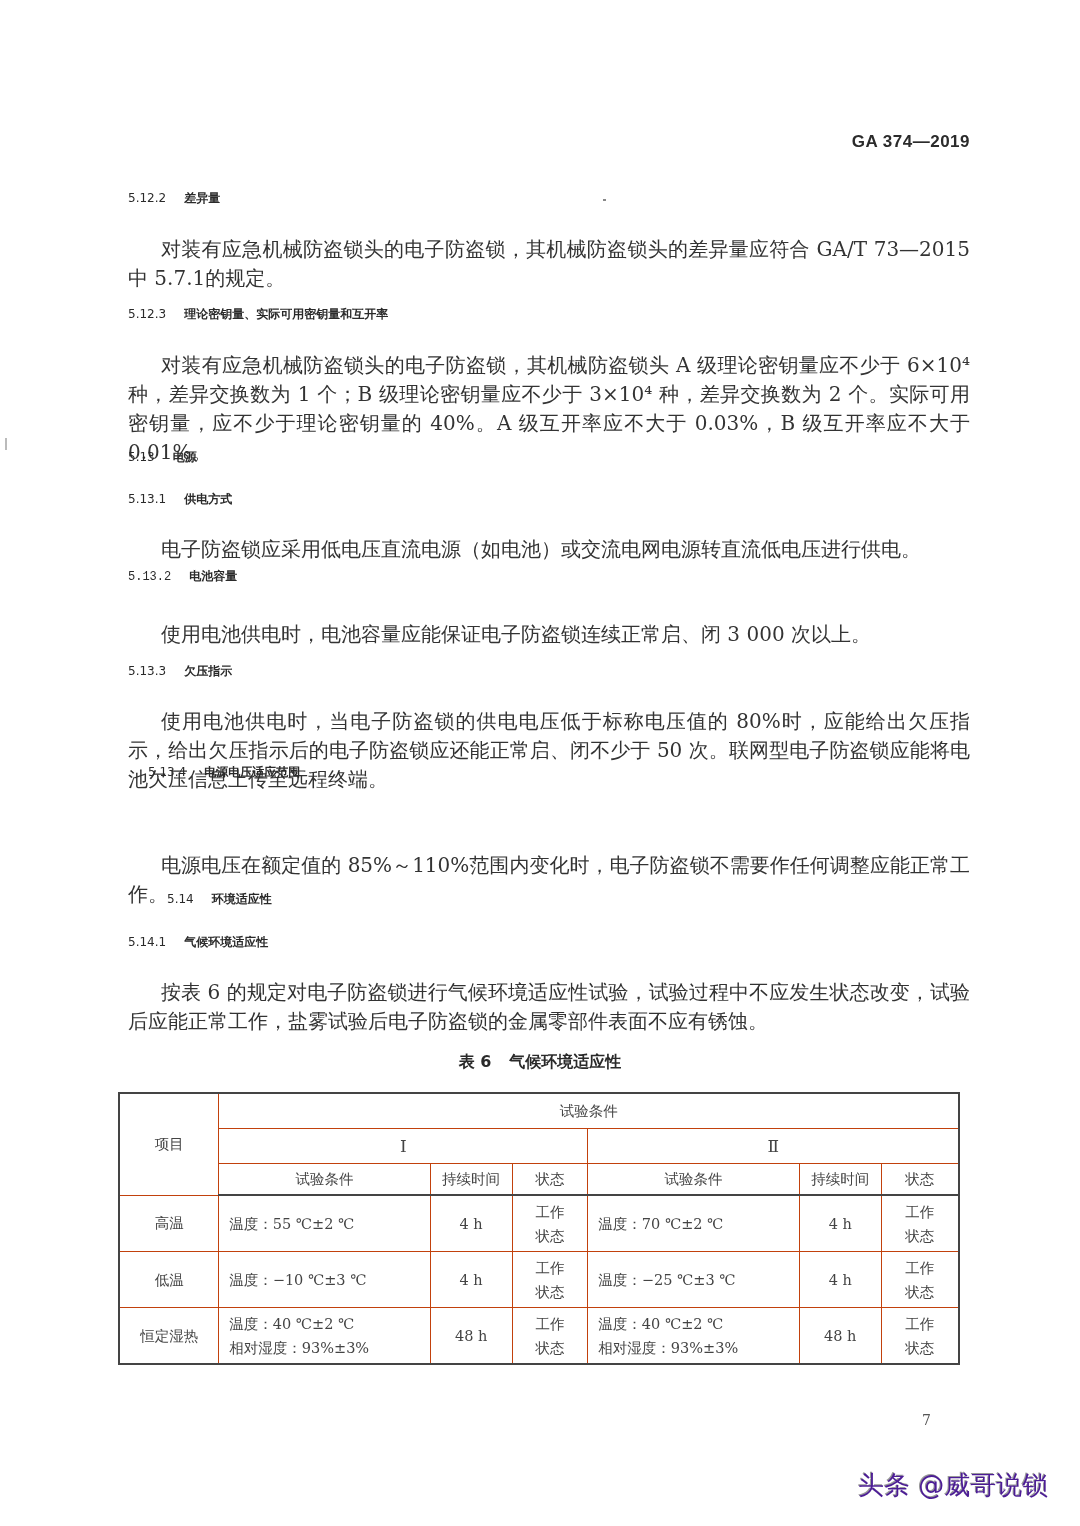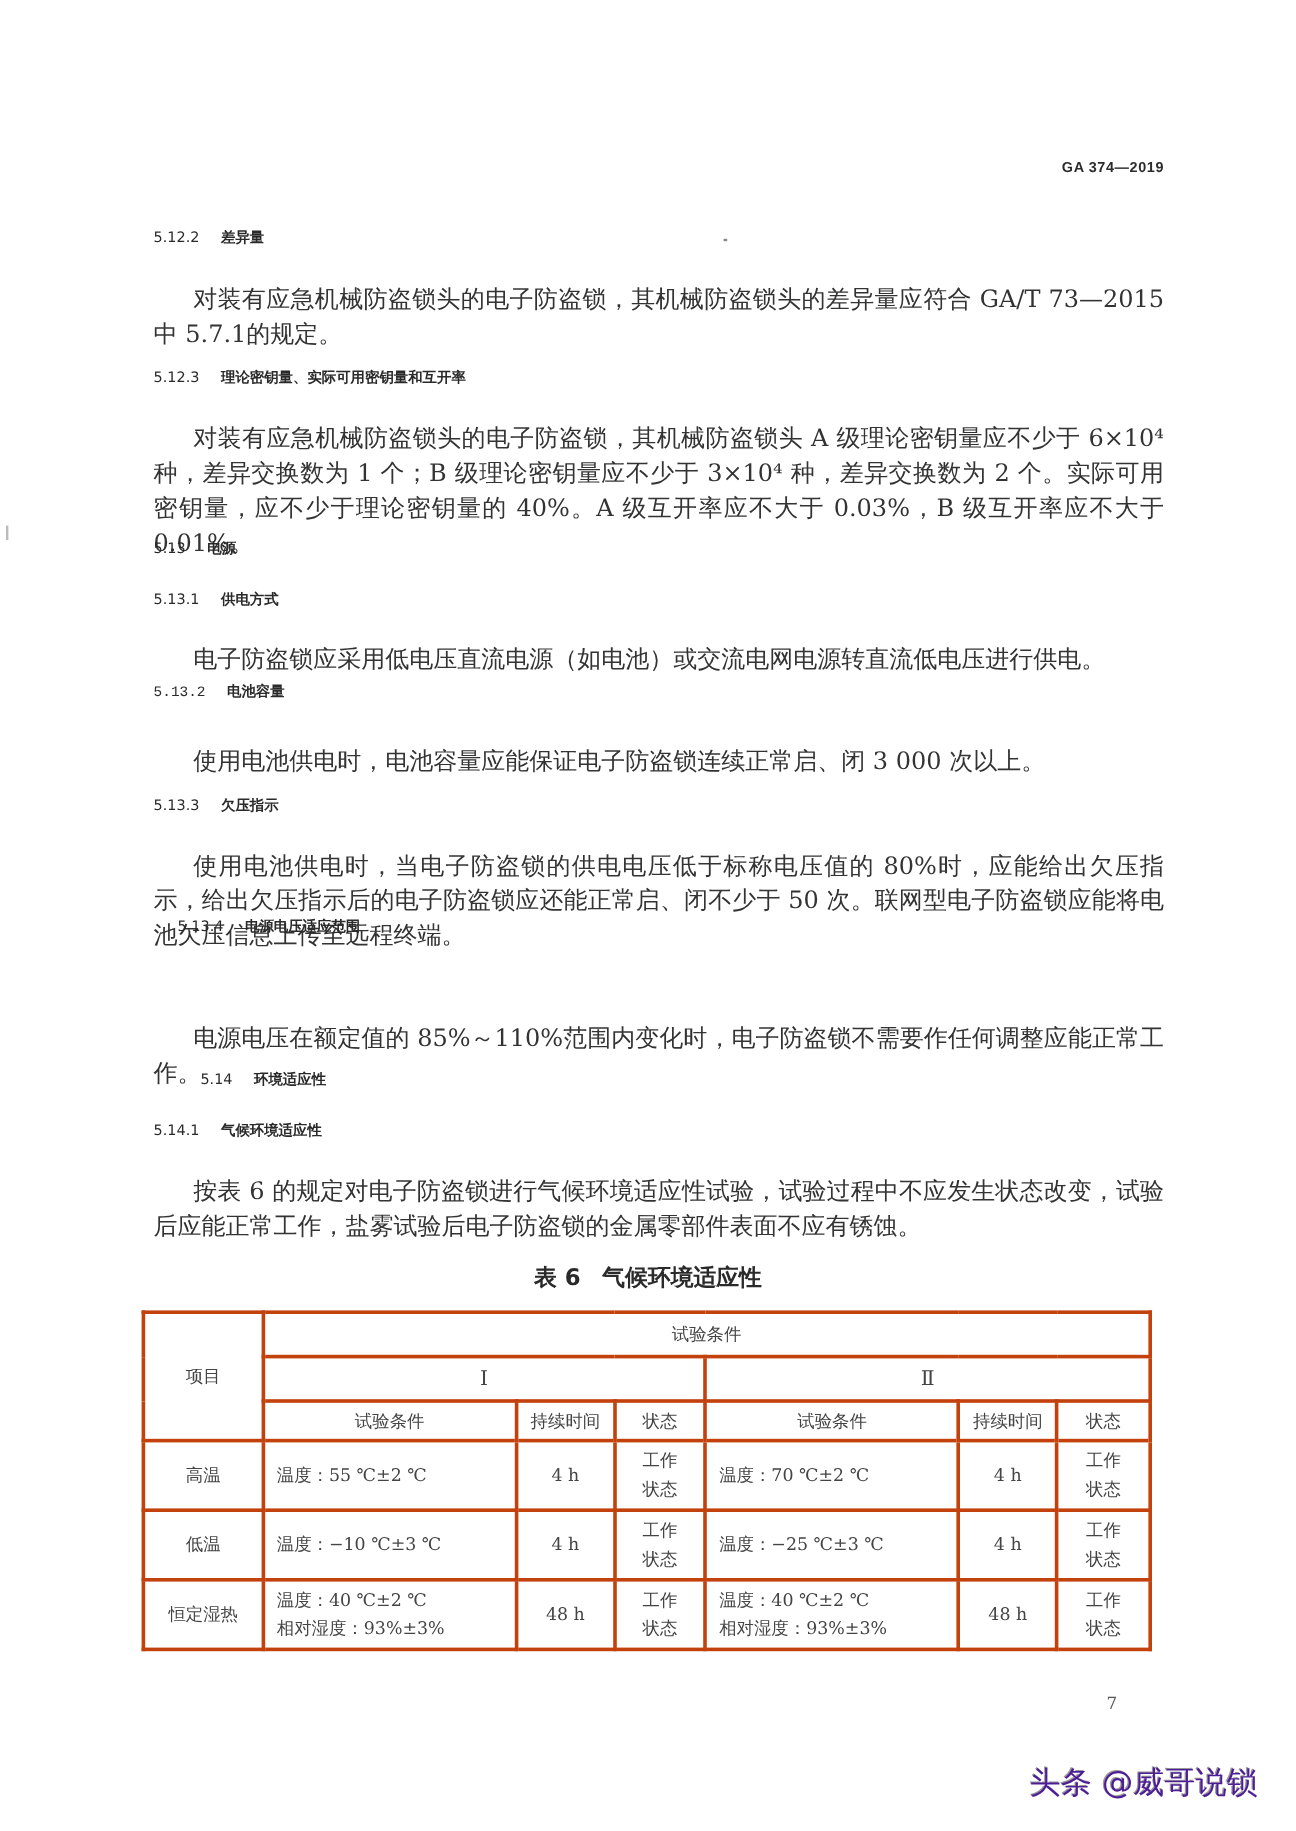--- a/index.html
+++ b/index.html
@@ -2,42 +2,42 @@
 <html><head>
 <meta charset="utf-8">
 <style>
   html, body { margin:0; padding:0; }
   body {
     width:1080px; height:1526px; background:#ffffff; position:relative; overflow:hidden;
     font-family: "DejaVu Serif", "Liberation Serif", serif; color:#2a2a2a;
   }
   .std-code {
     position:absolute; right:110px; top:132px; font-family:"Liberation Sans","DejaVu Sans",sans-serif;
-    font-size:12px; font-weight:bold; color:#2b2b2b; letter-spacing:0.5px;
+    font-size:17px; font-weight:bold; color:#2b2b2b; letter-spacing:0.5px;
   }
   .heading {
     position:absolute; left:128px; font-family:"DejaVu Sans","Liberation Sans",sans-serif;
     font-size:12px; font-weight:bold; color:#2a2a2a;
   }
   .heading .num { font-weight:normal; display:inline-block; margin-right:18px; }
   .para {
     position:absolute; left:128px; width:842px; font-size:20px; line-height:29px; color:#333;
     text-indent:33px; text-align:justify;
   }
   .caption {
     position:absolute; left:0; width:1080px; text-align:center; top:1052px;
-    font-family:"DejaVu Sans","Liberation Sans",sans-serif; font-size:19px; font-weight:bold; color:#2a2a2a;
+    font-family:"DejaVu Sans","Liberation Sans",sans-serif; font-size:16px; font-weight:bold; color:#2a2a2a;
   }
   .caption .tnum { margin-right:18px; }
   table.t6 {
     position:absolute; left:118px; top:1092px; width:842px; border-collapse:collapse;
     font-size:14.5px; color:#444;
     border:2px solid #444;
   }
-  table.t6 td { border:3px solid #c2410c; text-align:center; vertical-align:middle; padding:0 6px; }
+  table.t6 td { border:1px solid #c2410c; text-align:center; vertical-align:middle; padding:0 6px; }
   table.t6 td.left { text-align:left; padding-left:10px; }
   table.t6 tr.h1 td { height:34px; }
   table.t6 tr.h2 td { height:34px; }
   table.t6 tr.h3 td { height:30px; }
   table.t6 tr.body td { height:55px; line-height:24px; }
   table.t6 tr.hdr-bottom td { border-bottom:2px solid #444; }
   .page-num { position:absolute; left:922px; top:1412px; font-size:14px; color:#555; }
   .watermark {
     position:absolute; left:858px; top:1468px; font-family:"DejaVu Sans",sans-serif;
     font-size:26px; color:#4c1d95; text-shadow:1px 1px 0 #fff, -1px -1px 0 #999;

